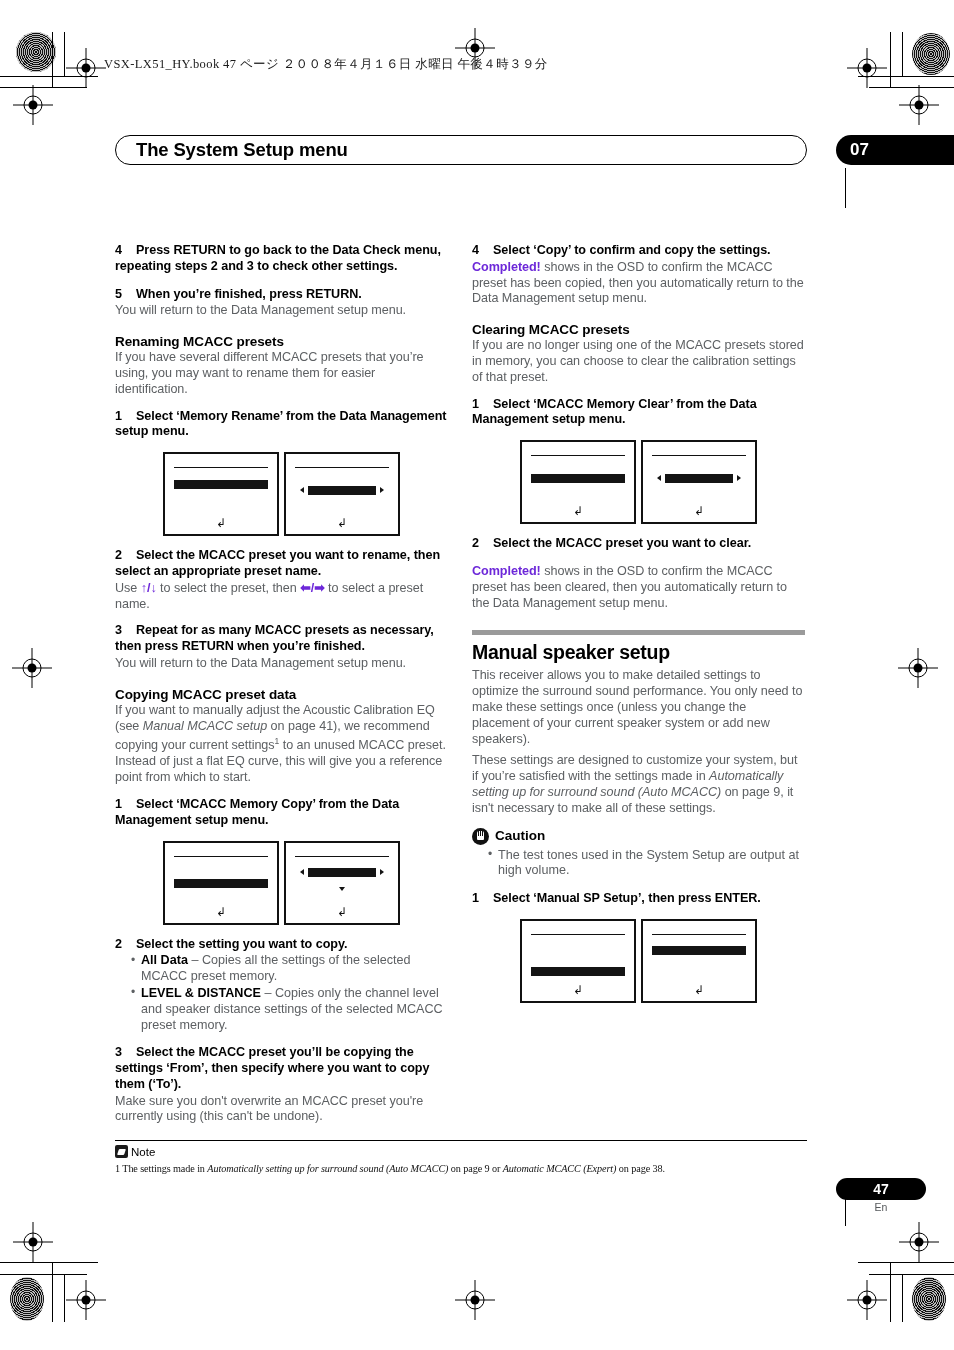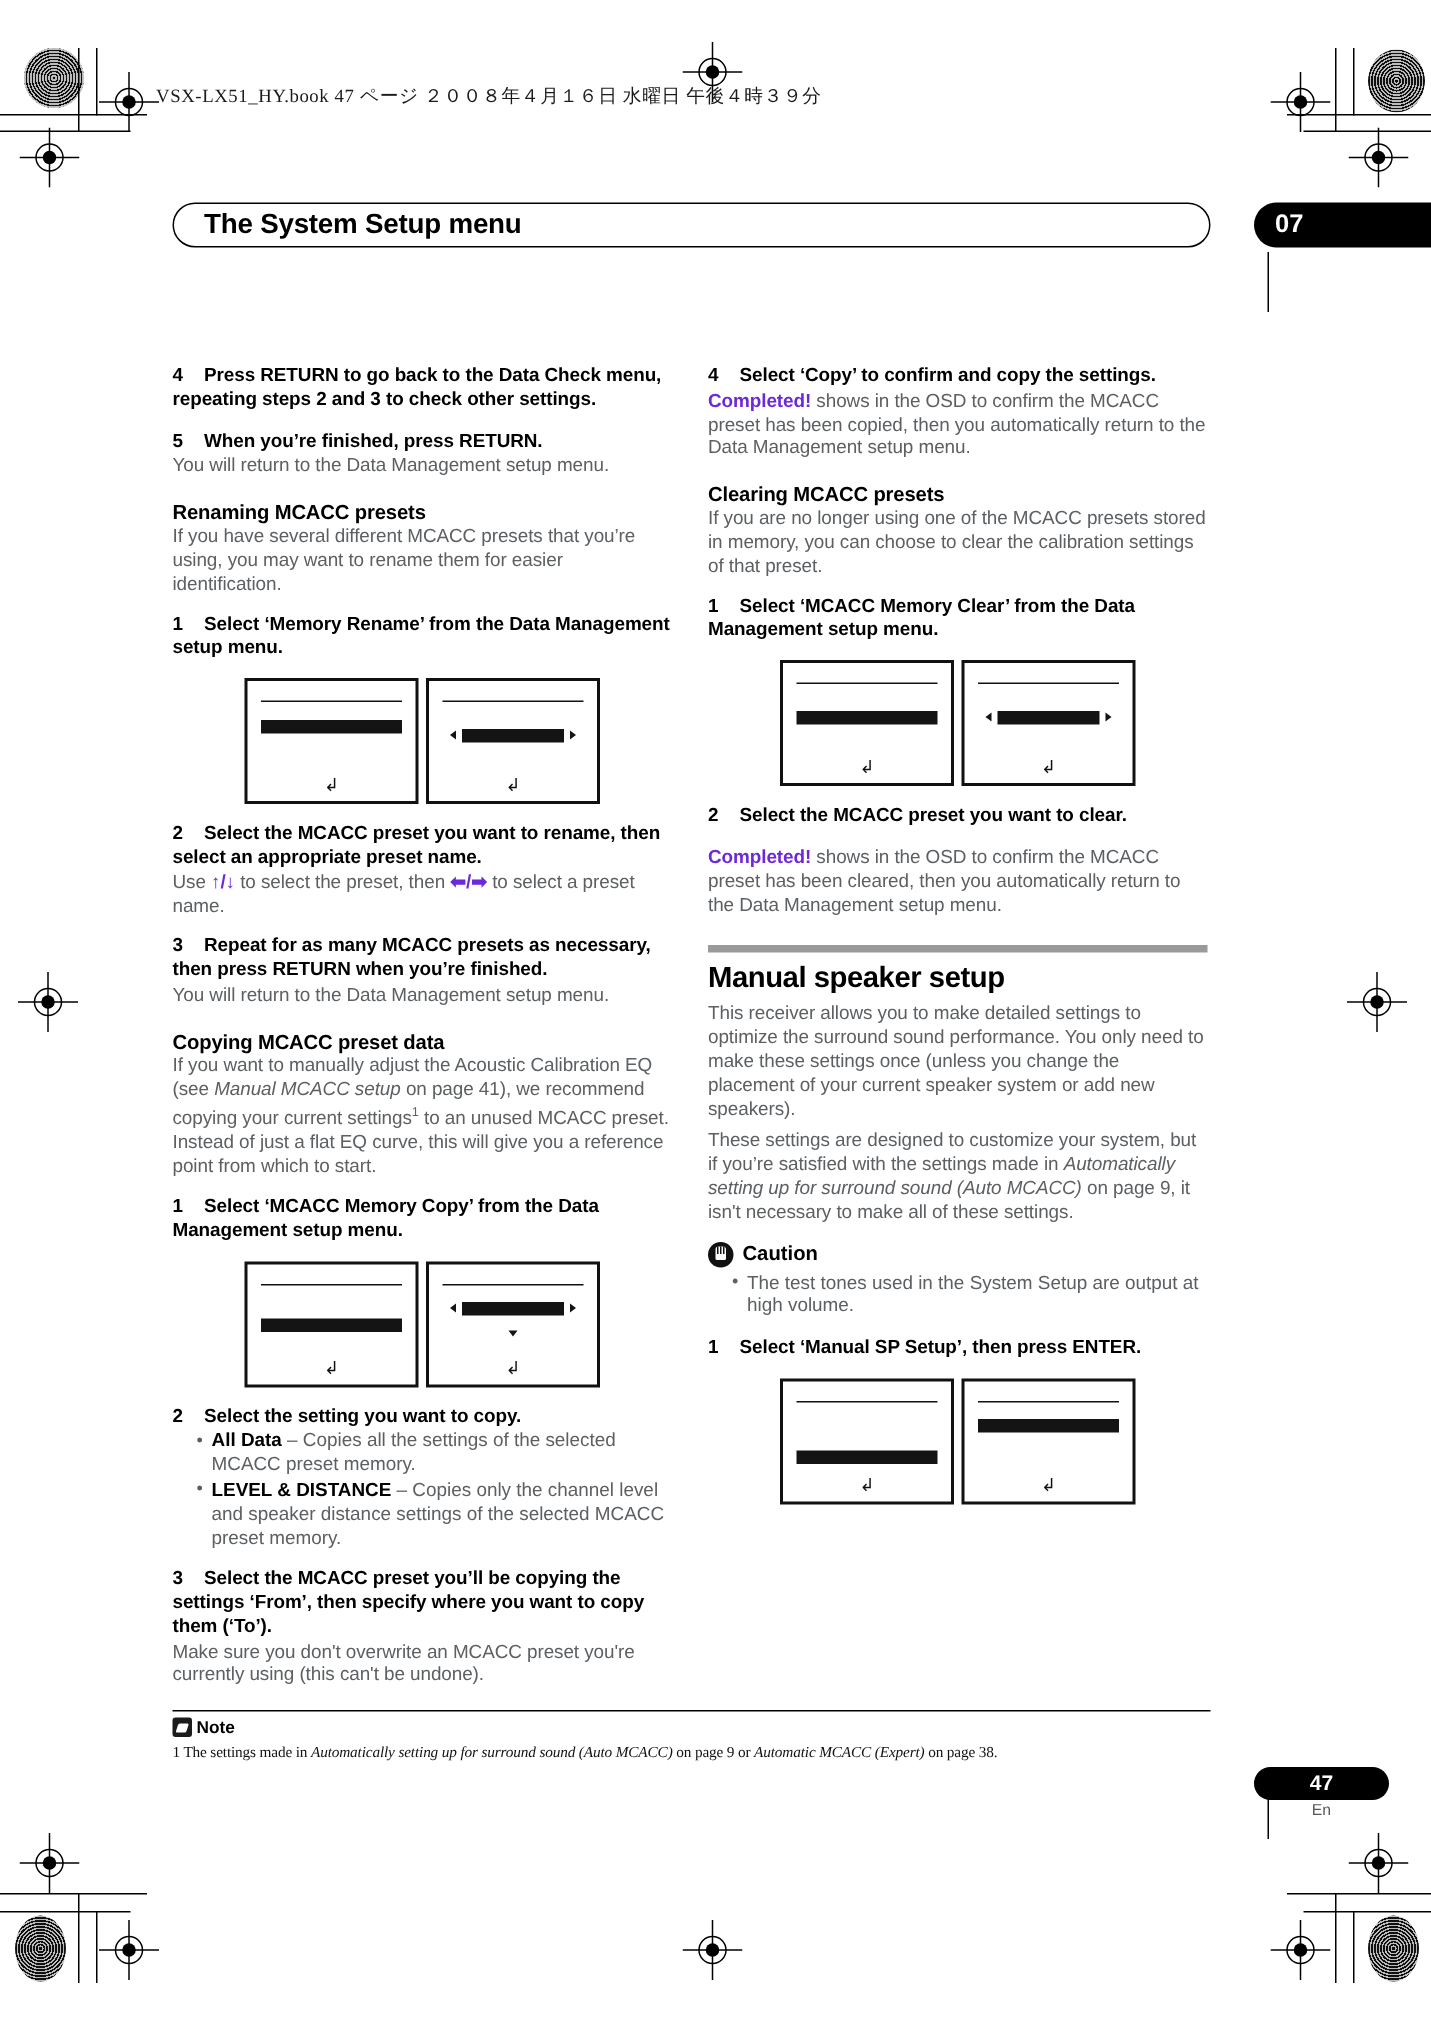--- a/index.html
+++ b/index.html
@@ -273,21 +273,21 @@
   }
   .note-ic::before {
     content: "";
     position: absolute;
     left: 3px; top: 3.5px;
     width: 7px; height: 6px;
     background: #fff;
     transform: skewX(-18deg);
     border-radius: 1px;
   }
-  .notehead .label { font-size: 11.5px; font-weight: bold; }
+  .notehead .label { font-size: 11.5px; font-weight: normal; }
   .notetext {
     position: absolute;
     left: 115px;
     top: 1162px;
     width: 700px;
     font-size: 10.2px;
     line-height: 13px;
     font-family: "Liberation Serif", serif;
     color: #111;
     letter-spacing: -0.1px;

